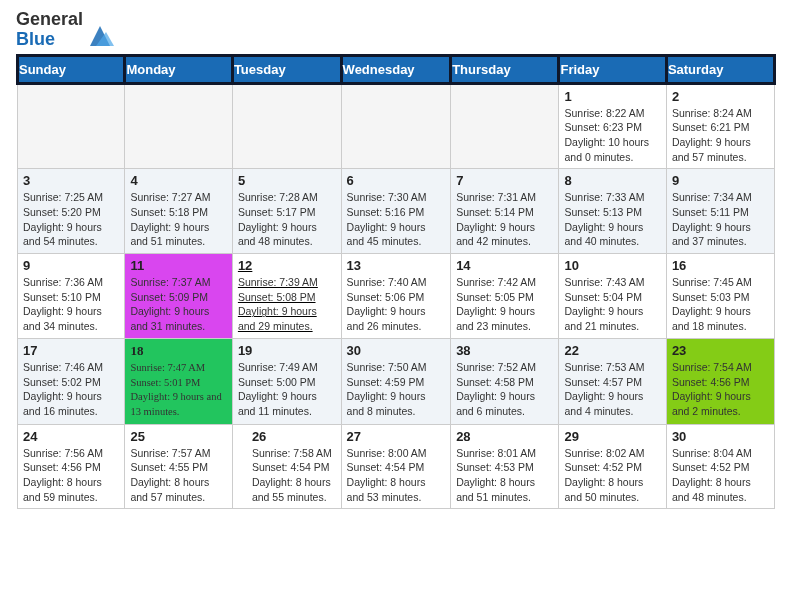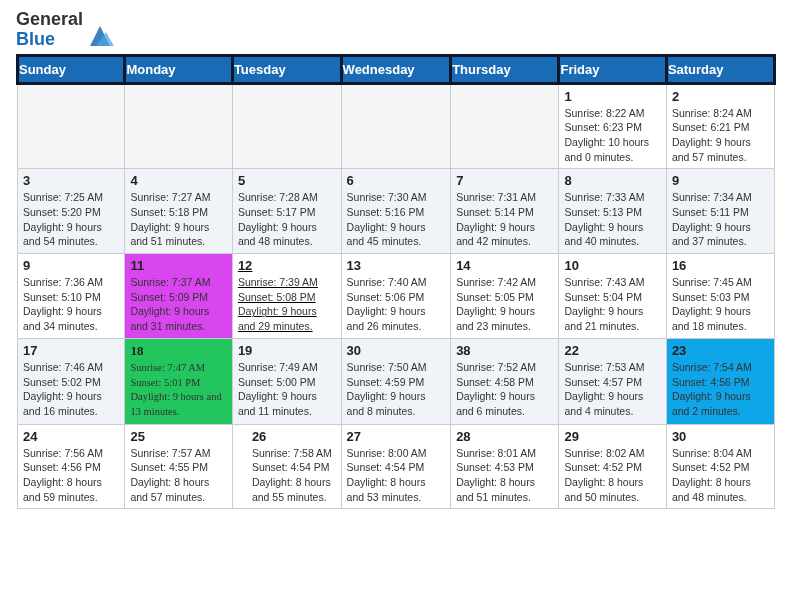--- a/index.html
+++ b/index.html
@@ -158,21 +158,21 @@
             <div class="day-detail">Sunrise: 7:50 AM<br>Sunset: 4:59 PM<br>Daylight: 9 hours and 8 minutes.</div>
           </td>
           <td style="background: rgb(240, 244, 248);">
             <span class="day-num">38</span>
             <div class="day-detail">Sunrise: 7:52 AM<br>Sunset: 4:58 PM<br>Daylight: 9 hours and 6 minutes.</div>
           </td>
           <td style="background: rgb(240, 244, 248);">
             <span class="day-num">22</span>
             <div class="day-detail">Sunrise: 7:53 AM<br>Sunset: 4:57 PM<br>Daylight: 9 hours and 4 minutes.</div>
           </td>
-          <td style="background: #0ea5e9;">
+          <td style="background: #84cc16;">
             <span class="day-num">23</span>
             <div class="day-detail">Sunrise: 7:54 AM<br>Sunset: 4:56 PM<br>Daylight: 9 hours and 2 minutes.</div>
           </td>
         </tr>
         <tr>
           <td style="background: rgb(255, 255, 255);">
             <span class="day-num">24</span>
             <div class="day-detail">Sunrise: 7:56 AM<br>Sunset: 4:56 PM<br>Daylight: 8 hours and 59 minutes.</div>
           </td>
           <td style="background: rgb(255, 255, 255);">

